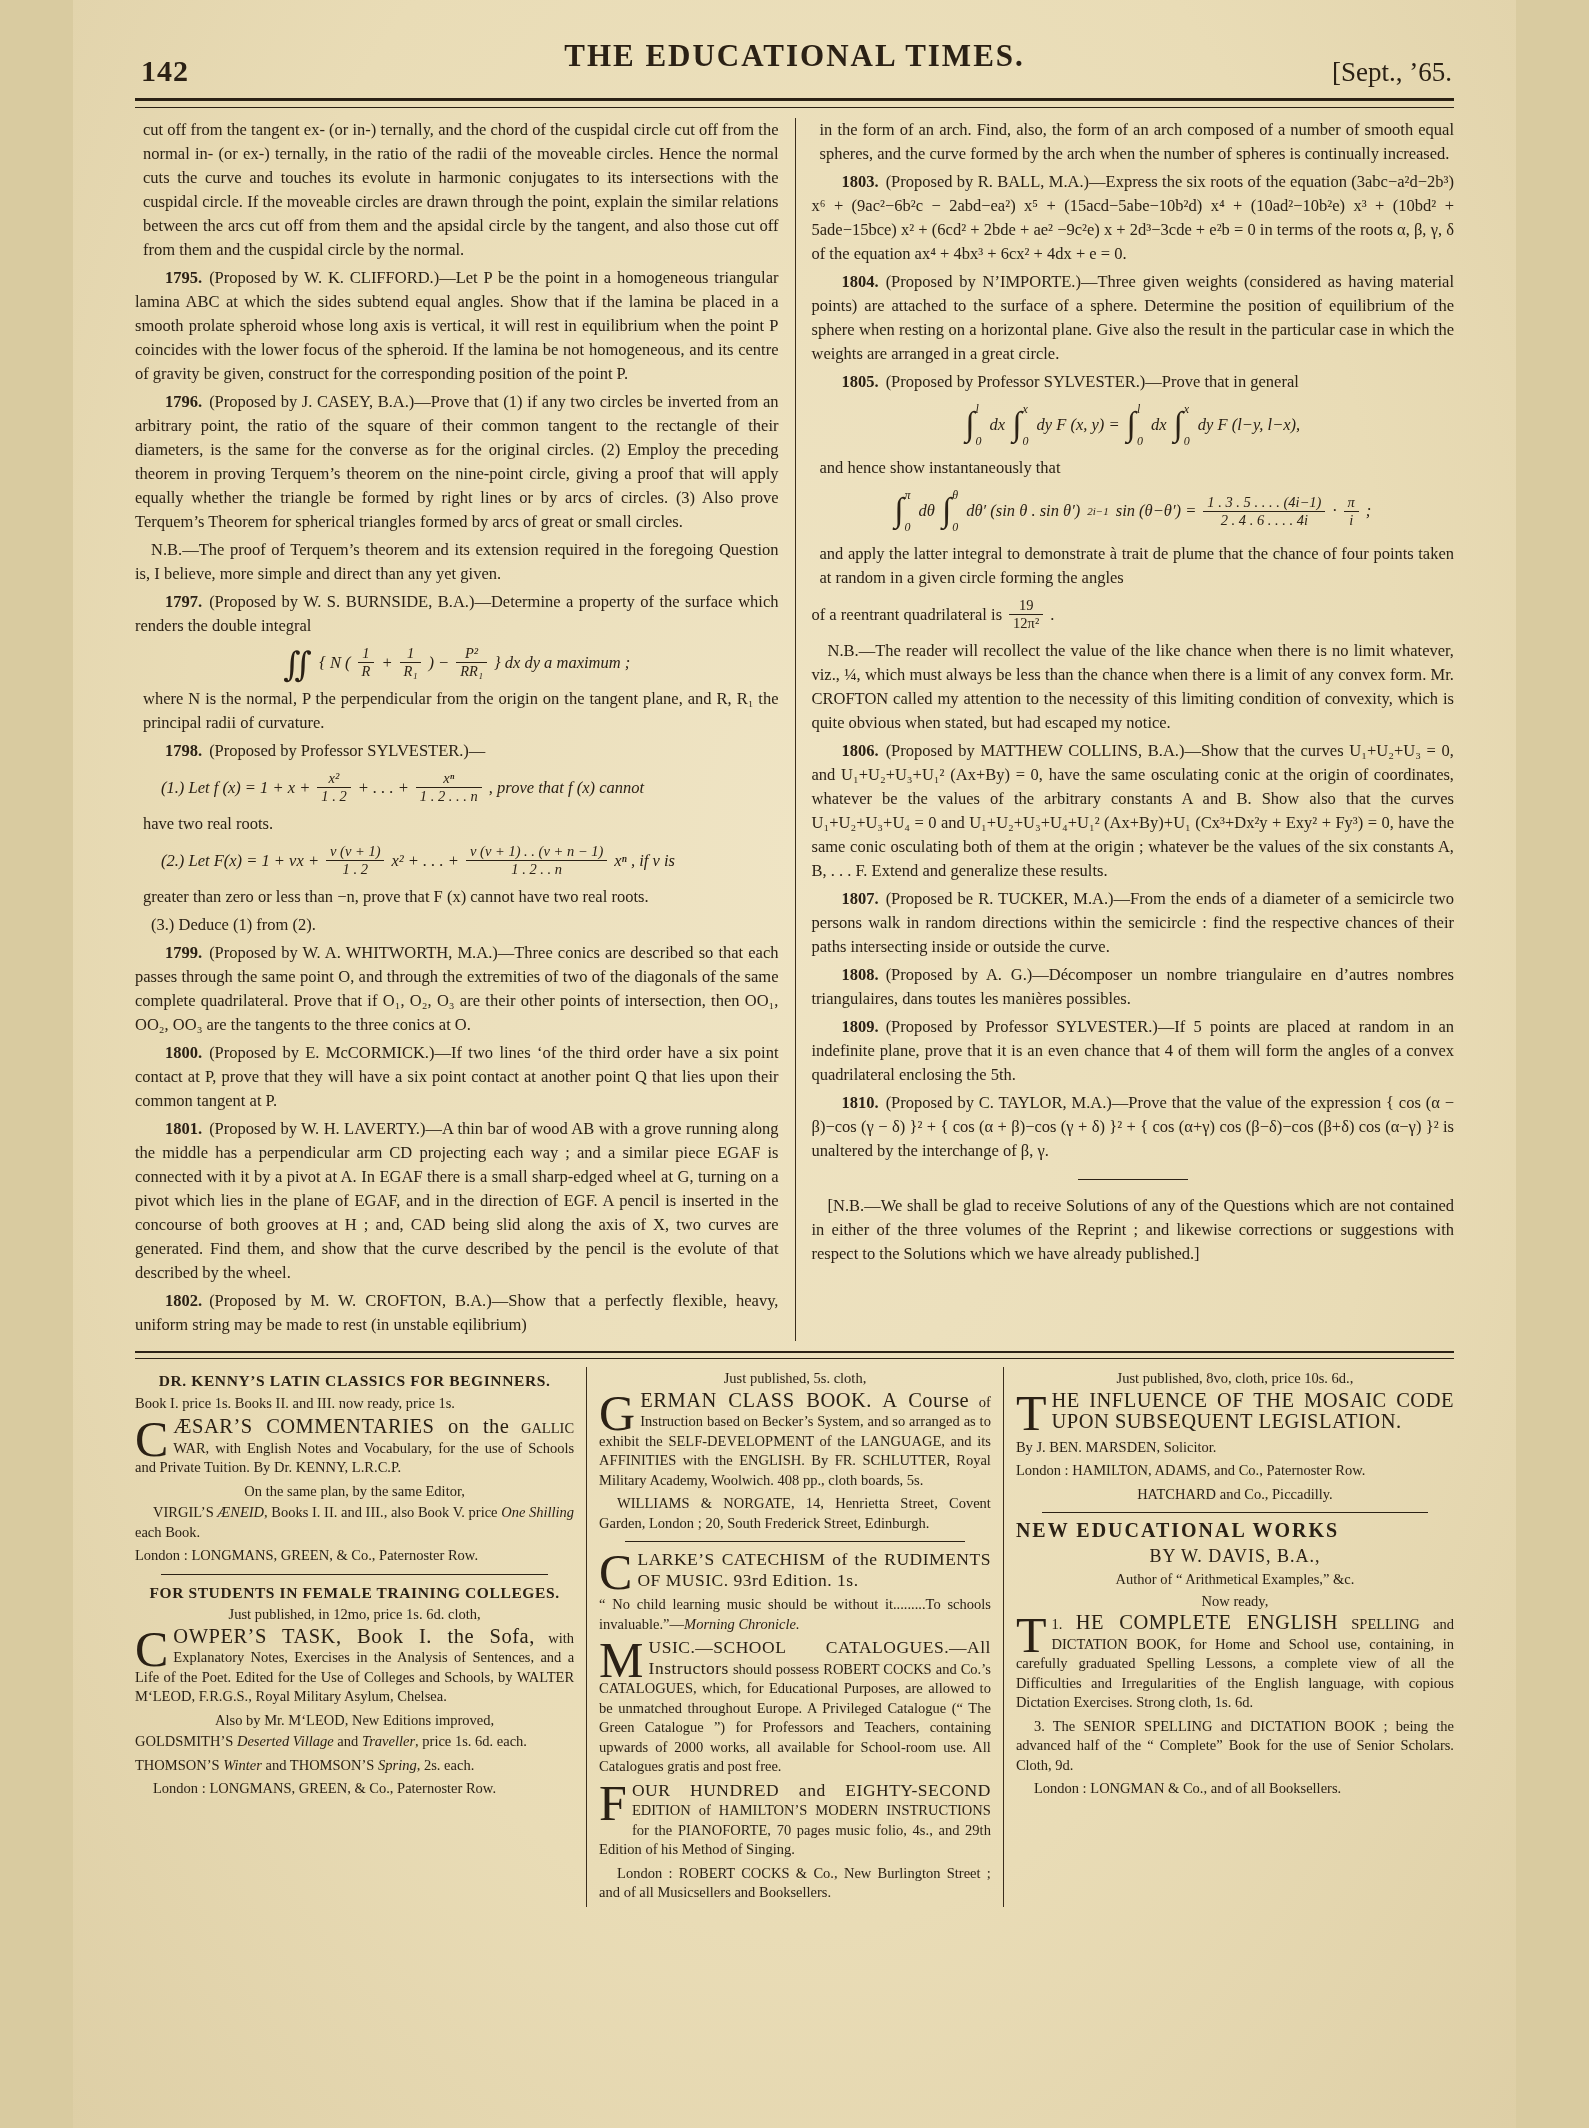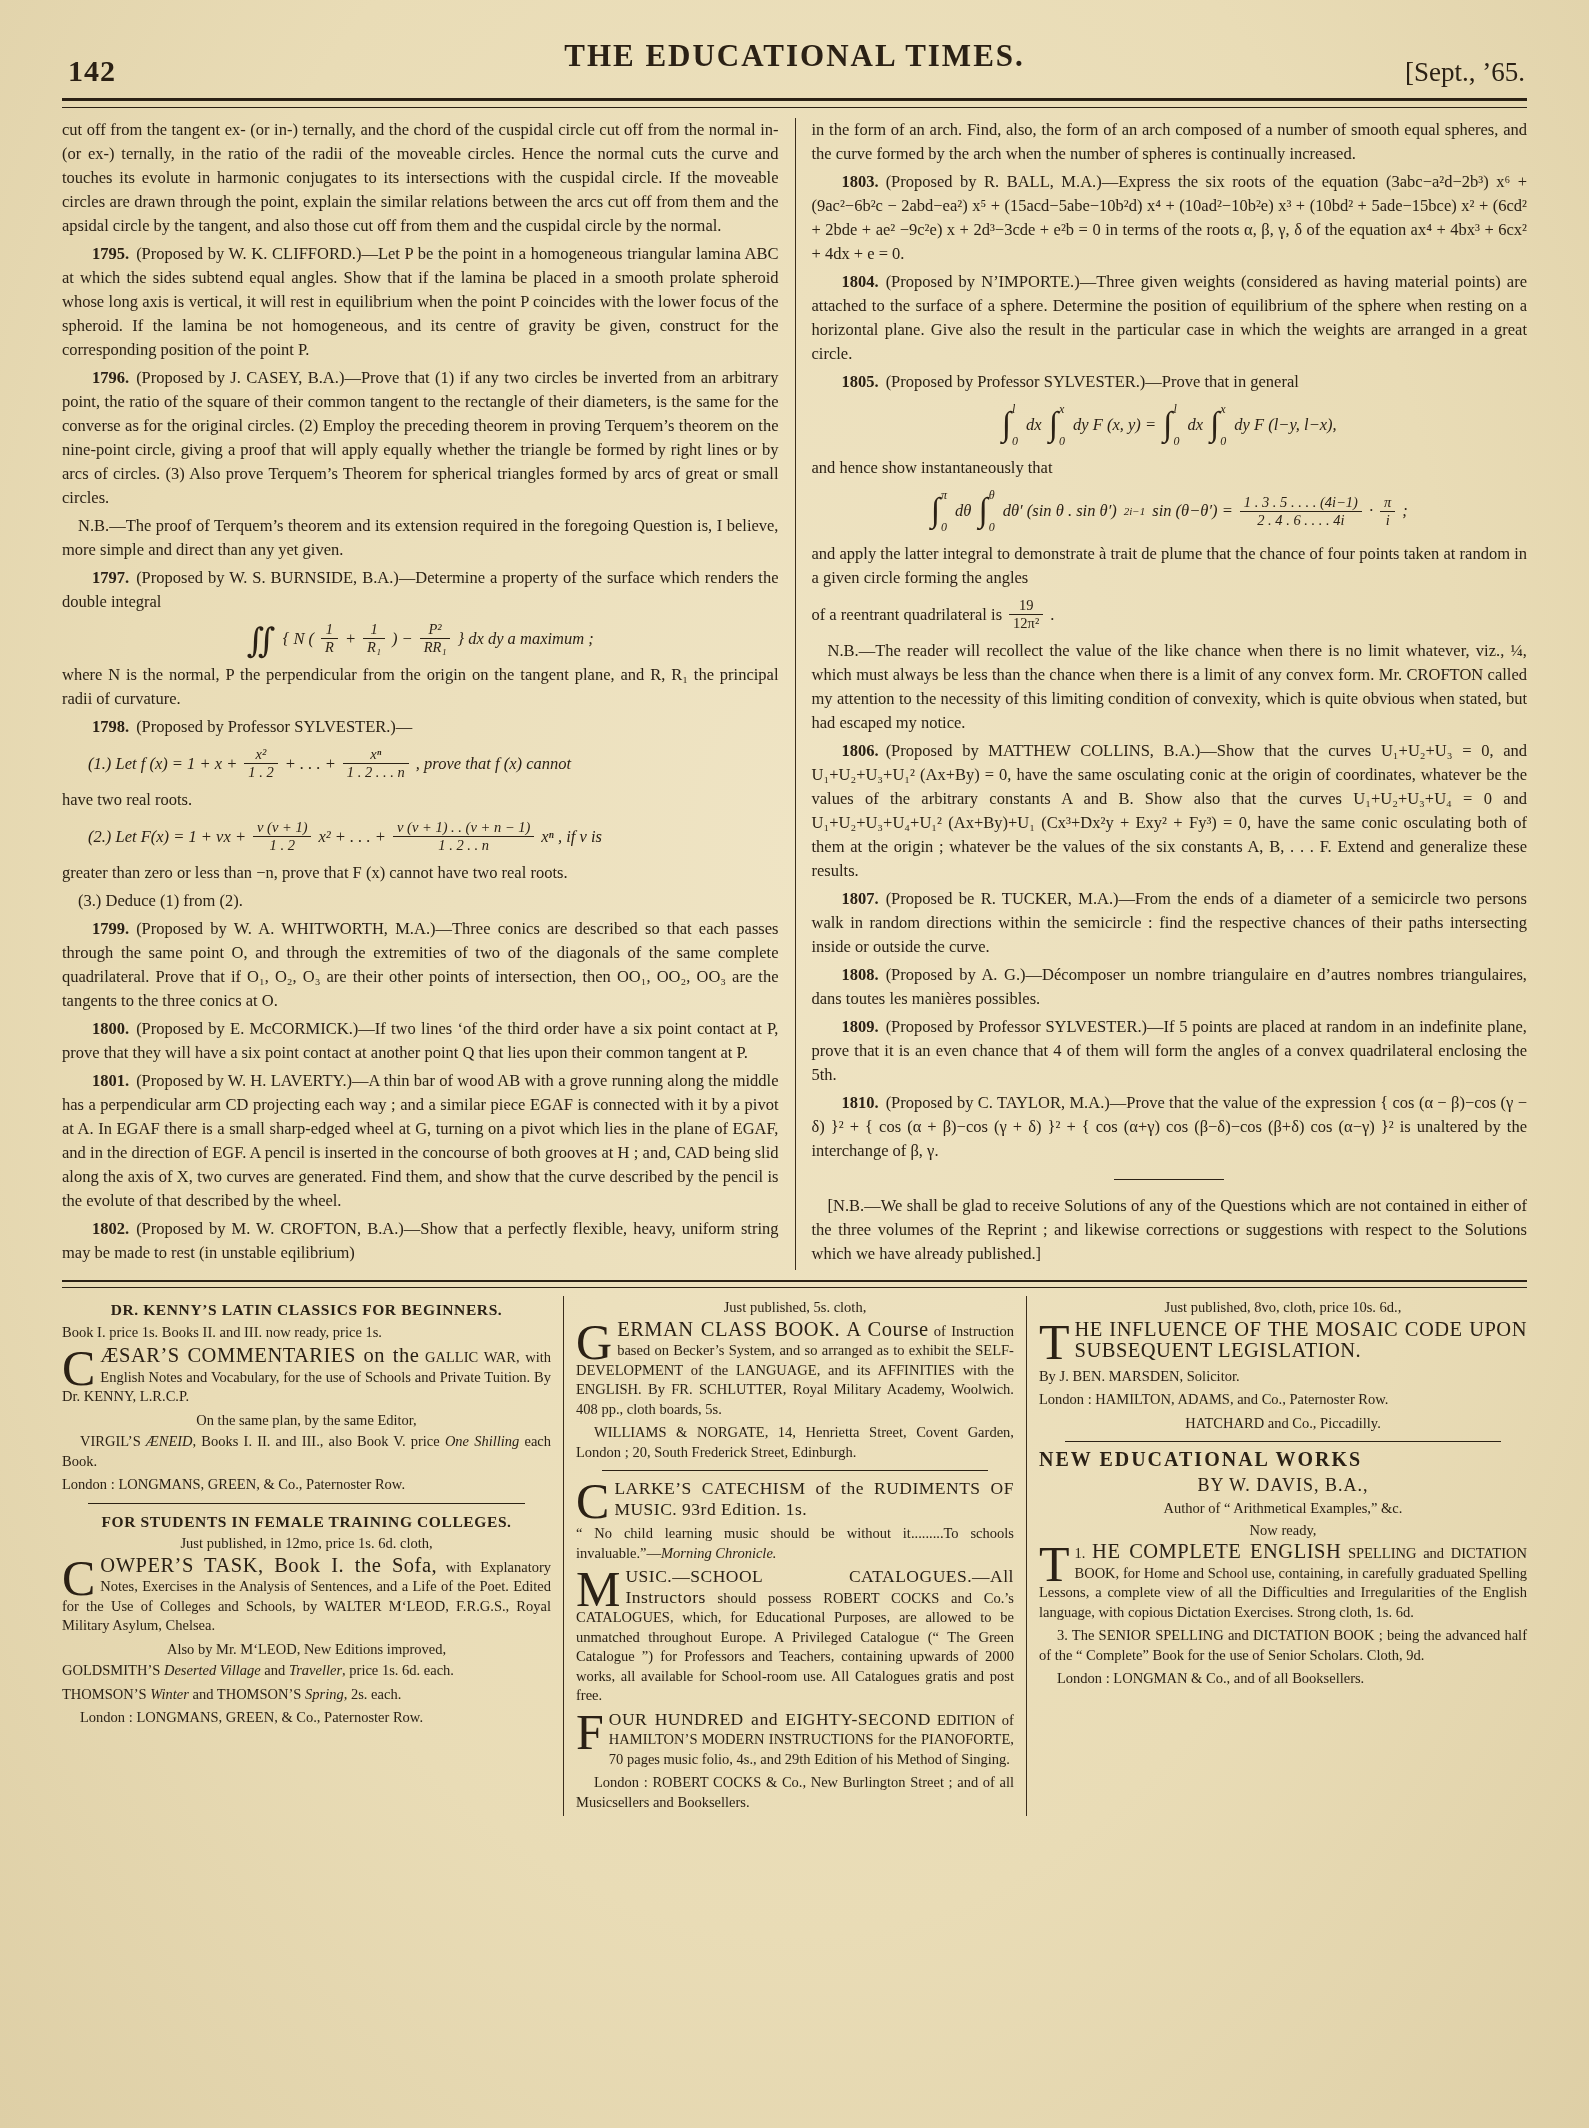--- a/index.html
+++ b/index.html
@@ -1,38 +1,38 @@
 <!DOCTYPE html>
 <html><head>
 <meta charset="utf-8">
 <style>
   html,body{margin:0;padding:0;background:#d9cba0;}
   .page{
-    width:1589px;height:2128px;box-sizing:border-box;
+    width:1443px;height:2128px;box-sizing:border-box;
     margin:0 auto;padding:34px 62px 24px;
     background:radial-gradient(ellipse at 50% 40%, #efe4c4 0%, #e9dcb6 60%, #decfa6 100%);
     color:#2b2115;
     font-family:"Liberation Serif","DejaVu Serif",serif;
     overflow:hidden;position:relative;
   }
   
   .hdr{position:relative;height:58px;}
   .hdr .pno{position:absolute;left:6px;bottom:4px;font-size:30px;font-weight:bold;letter-spacing:1px;}
   .hdr .ttl{position:absolute;left:0;right:0;bottom:18px;text-align:center;font-size:31px;font-weight:bold;letter-spacing:2px;}
   .hdr .dte{position:absolute;right:2px;bottom:4px;font-size:27px;}
   .dbl{height:6px;border-top:3px solid #2b2115;border-bottom:1.5px solid #2b2115;margin:6px 0 10px;}
   .dbl2{height:5px;border-top:2.5px solid #2b2115;border-bottom:1px solid #2b2115;margin:10px 0 8px;}
 
   
   .main{display:flex;align-items:stretch;}
   .col{width:50%;box-sizing:border-box;font-size:16.5px;line-height:24px;text-align:justify;}
   .col.lft{padding-right:16px;}
   .col.rgt{padding-left:16px;border-left:1.5px solid #3a2d1d;}
   .p{margin:0 0 4px;text-indent:30px;}
-  .p.noind{text-indent:0;}
+  .p.noind{text-indent:0;margin-left:8px;}
   .p.nb{text-indent:16px;}
   .num{font-weight:bold;margin-right:7px;}
   .ital{font-style:italic;}
 
   
   .formula{display:flex;justify-content:center;align-items:center;gap:7px;margin:7px 0;font-style:italic;text-indent:0;flex-wrap:nowrap;}
   .formula.inline{justify-content:flex-start;padding-left:26px;}
   .frac{display:inline-flex;flex-direction:column;text-align:center;font-size:14.5px;line-height:17px;vertical-align:middle;}
   .frac .fn{border-bottom:1.3px solid #2b2115;padding:0 4px;}
   .frac .fd{padding:0 4px;}

